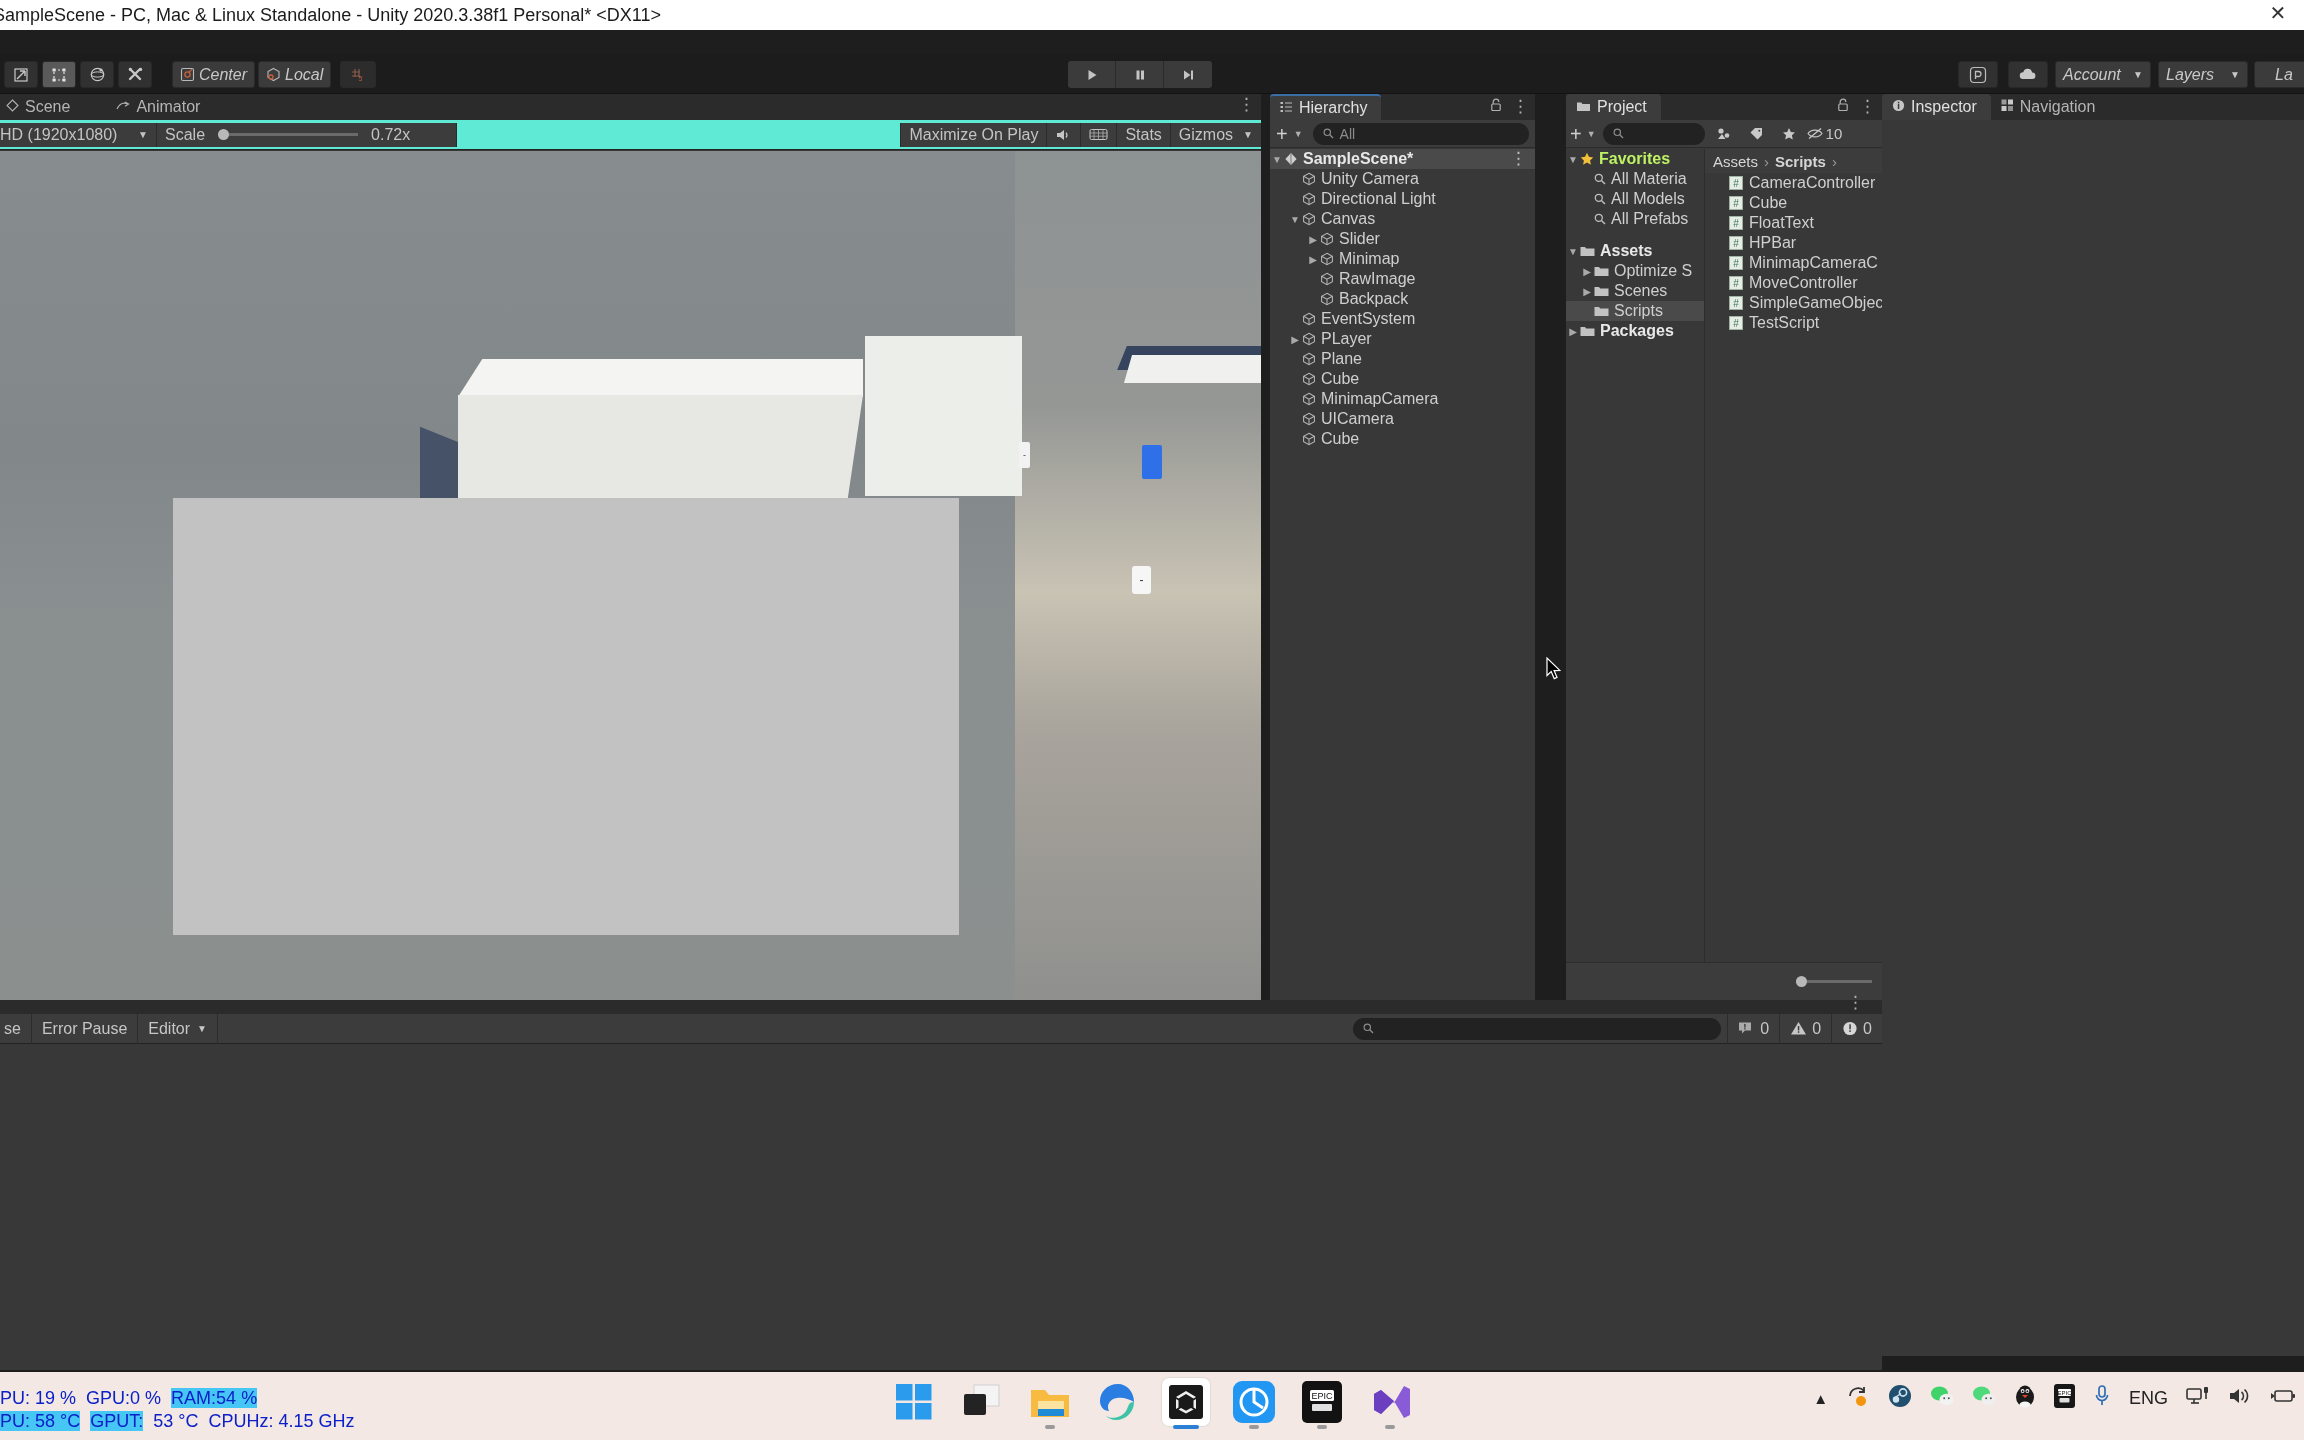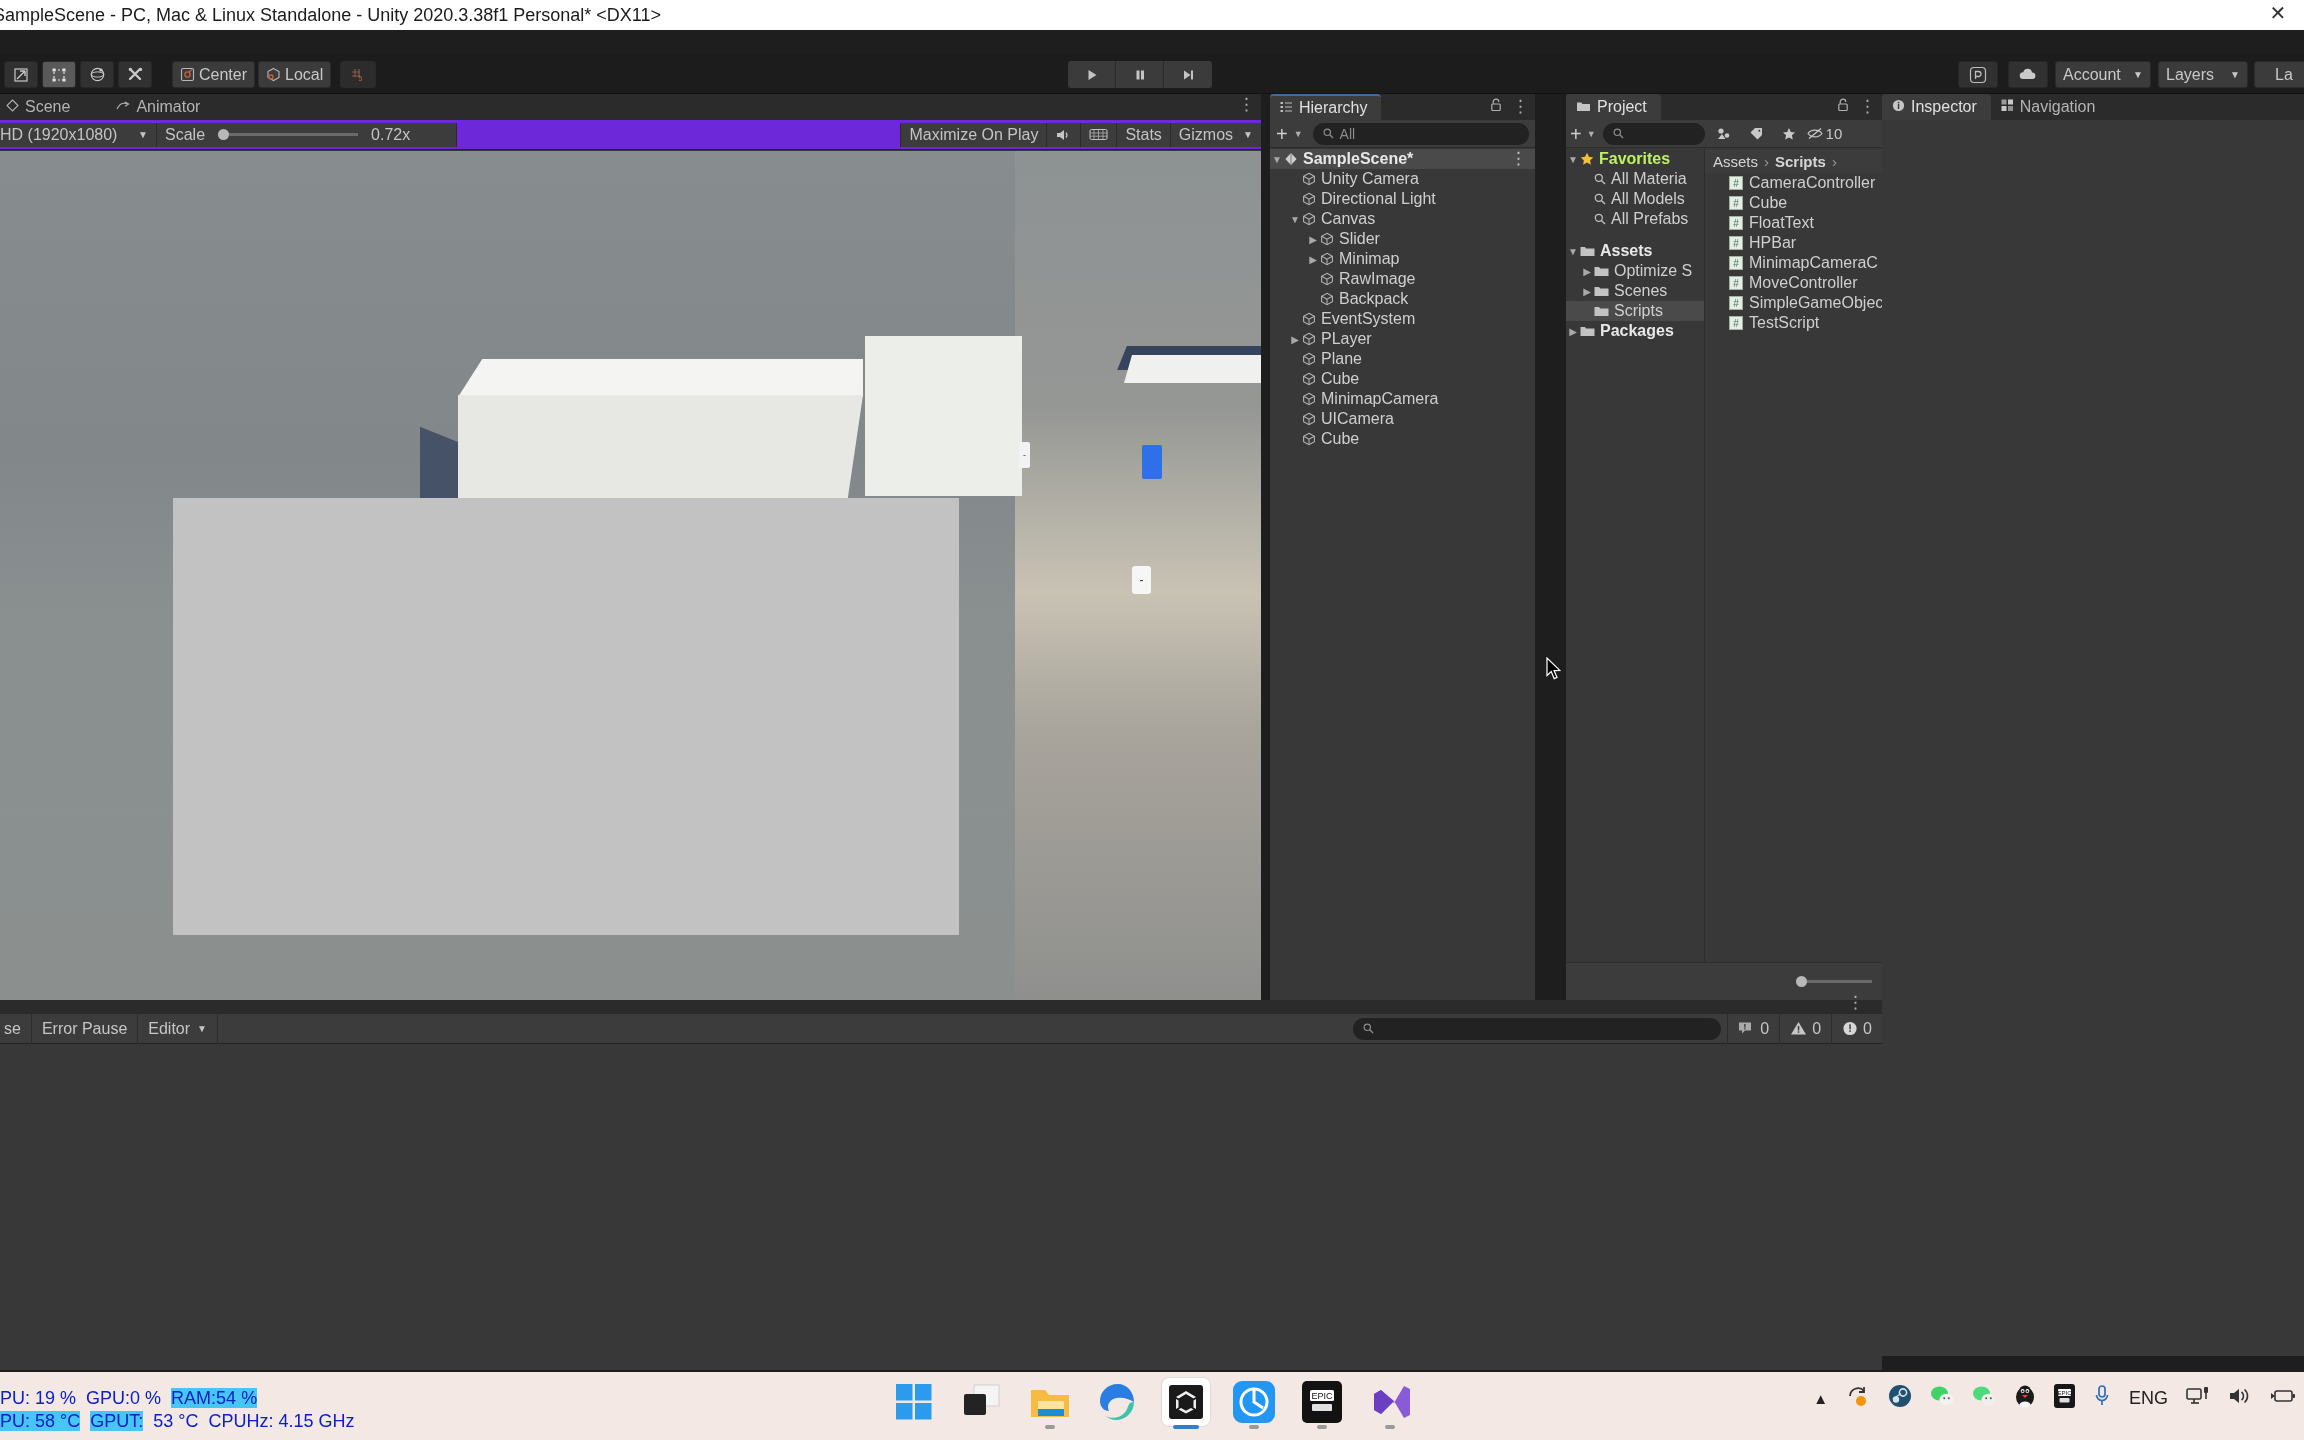--- a/index.html
+++ b/index.html
@@ -32,21 +32,21 @@
     background: #ffffff; color: #1a1a1a;
   }
   .menubar .mi {
     position: absolute; top: 3px; font-size: 18px; color: #1b1b1b;
     white-space: nowrap; padding: 2px 6px;
   }
 
   
   .toolbar {
     position: absolute; left: 0; top: 54px; width: 2304px; height: 40px;
-    background: #1c1c1c; border-bottom: 1px solid #121212;
+    background: #1c1c1c; border-bottom: 1px solid #121212; font-style: italic;
   }
   .tbtn {
     position: absolute; top: 7px; height: 27px;
     background: #3b3b3b; border: 1px solid #2a2a2a; border-radius: 3px;
     color: #c8c8c8; font-size: 16px; line-height: 25px;
     display: flex; align-items: center; justify-content: center; gap: 4px;
     padding: 0 7px; white-space: nowrap;
   }
   .tbtn.flat { background: #313131; border-color: #272727; }
   .tbtn.active { background: #5a5a5a; }
@@ -80,21 +80,21 @@
   .panelbtns {
     position: absolute; right: 6px; top: 4px; display: flex; gap: 10px;
     align-items: center; color: #b0b0b0;
   }
   .kebab { font-size: 17px; line-height: 14px; letter-spacing: 0; }
 
   
   #gameview { left: 0; top: 94px; width: 1261px; height: 906px; background: #383838; }
   .gv-toolbar {
     position: absolute; left: 0; top: 26px; width: 100%; height: 30px;
-    background: #6d28d9; border-bottom: 1px solid #232323;
+    background: #5eead4; border-bottom: 1px solid #232323;
     display: flex; align-items: center; text-align: center;
   }
   .gv-chunk {
     height: 24px; display: flex; align-items: center; padding: 0 8px;
     font-size: 16px; color: #c4c4c4; background: #3c3c3c;
     border-right: 1px solid #2b2b2b; white-space: nowrap; gap: 5px;
   }
   .slider-track {
     width: 100px; height: 3px; background: #6a6a6a; position: relative;
   }

